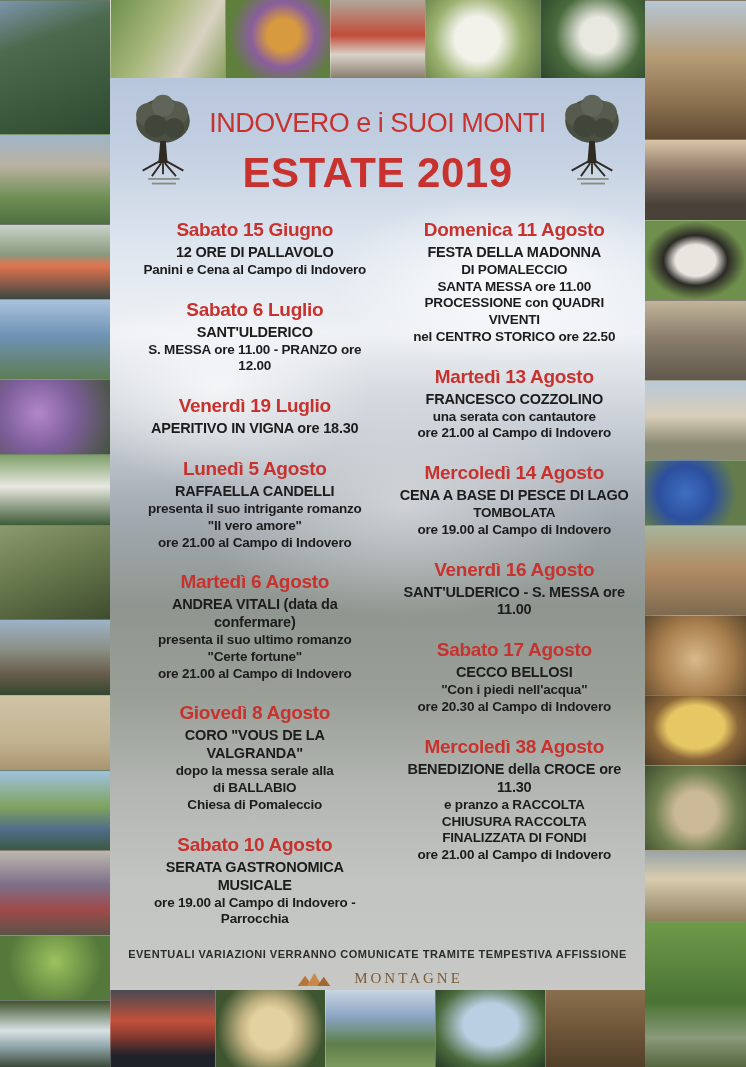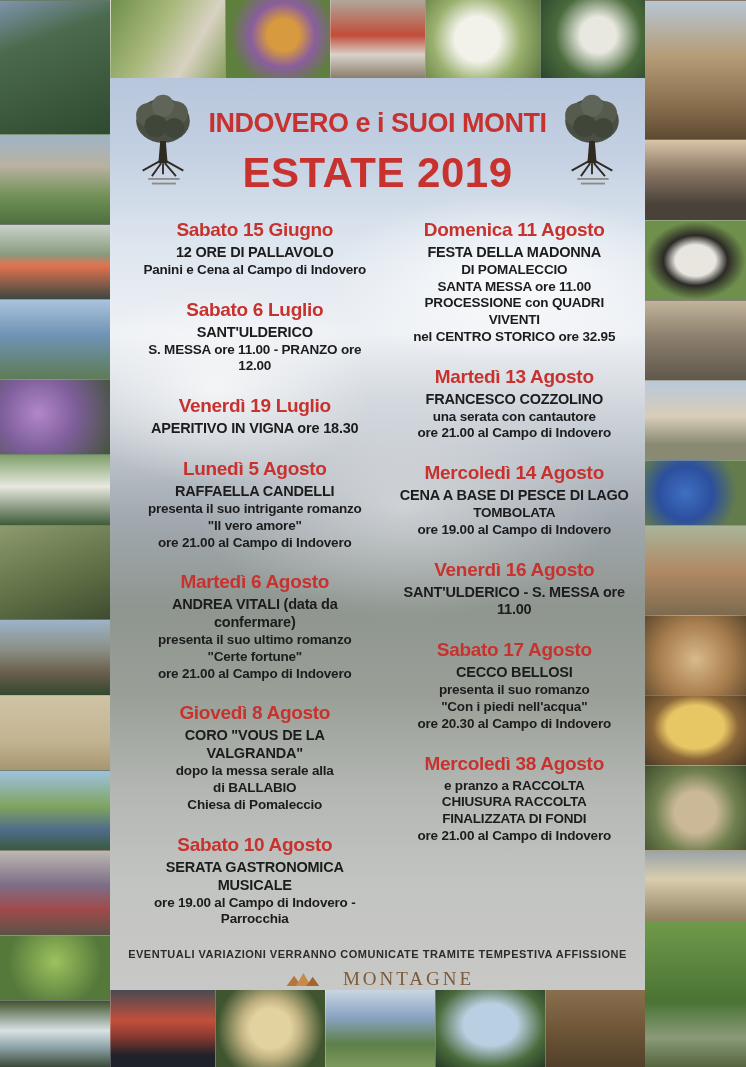--- a/index.html
+++ b/index.html
@@ -68,36 +68,36 @@
     background:
       radial-gradient(ellipse 260px 120px at 75% 22%,rgba(255,255,255,.85),rgba(255,255,255,0) 70%),
       radial-gradient(ellipse 220px 140px at 20% 34%,rgba(255,255,255,.7),rgba(255,255,255,0) 70%),
       radial-gradient(ellipse 300px 160px at 55% 47%,rgba(255,255,255,.45),rgba(255,255,255,0) 70%);
   }
   .panel-inner{position:relative;display:flex;flex-direction:column;height:100%;}
   
   .header{display:flex;align-items:flex-start;padding:14px 16px 0 16px;}
   .tree{width:74px;height:98px;flex:0 0 auto;}
   .titles{flex:1;text-align:center;}
-  .title1{margin-top:16px;font-size:27px;font-weight:bold;letter-spacing:-.5px;color:var(--accent-red,#c8322e);}
+  .title1{margin-top:16px;font-size:27px;font-weight:normal;letter-spacing:-.5px;color:var(--accent-red,#c8322e);}
   .title2{margin-top:10px;font-size:42px;font-weight:bold;letter-spacing:.5px;color:var(--accent-red,#c8322e);}
   
   .events{display:flex;flex-direction:row;margin-top:22px;padding:0 8px;}
   .event-col{width:50%;padding:0 6px;box-sizing:border-box;text-align:center;}
   .event{margin-bottom:20px;margin-left:14px;}
   .event-date{font-size:19px;font-weight:bold;letter-spacing:-.3px;color:var(--accent-red,#c8322e);margin-bottom:3px;}
   .event-line{font-size:13.5px;font-weight:bold;letter-spacing:-.2px;line-height:1.24;color:var(--text-dark,#1c1c1c);}
   .event-line.lead{font-size:14.5px;}
   
   .footer{margin-top:auto;text-align:center;padding-bottom:8px;}
   .disclaimer{font-size:11px;font-weight:bold;letter-spacing:.5px;color:#2c2c2c;}
   .logo{display:flex;align-items:center;justify-content:center;margin-top:8px;}
   .logo-icon{width:56px;height:38px;margin-right:6px;flex:0 0 auto;}
   .logo-text{text-align:left;font-family:"Liberation Serif",serif;}
-  .logo-line1{font-size:19px;letter-spacing:3px;color:var(--logo-brown,#7b5b39);}
+  .logo-line1{font-size:15px;letter-spacing:3px;color:var(--logo-brown,#7b5b39);}
   .logo-line2{font-size:13px;letter-spacing:1.5px;color:var(--logo-blue,#2e7fb2);margin-top:1px;}
 </style>
 </head>
 <body>
 
 <div class="poster">
 
   <div id="left-strip" class="col-strip">
       <div class="tile t-forest-dark" style="flex-grow: 135;"></div>
       <div class="tile t-hut-meadow" style="flex-grow: 90;"></div>
@@ -219,47 +219,47 @@
               <div class="event-line">ore 19.00 al Campo di Indovero - Parrocchia</div>
             </div>
           </div>
         <div class="event-col">
             <div class="event">
               <div class="event-date">Domenica 11 Agosto</div>
               <div class="event-line lead">FESTA DELLA MADONNA</div>
               <div class="event-line">DI POMALECCIO</div>
               <div class="event-line">SANTA MESSA ore 11.00</div>
               <div class="event-line">PROCESSIONE con QUADRI VIVENTI</div>
-              <div class="event-line">nel CENTRO STORICO ore 32.95</div>
+              <div class="event-line">nel CENTRO STORICO ore 22.50</div>
             </div>
             <div class="event">
               <div class="event-date">Martedì 13 Agosto</div>
               <div class="event-line lead">FRANCESCO COZZOLINO</div>
               <div class="event-line">una serata con cantautore</div>
               <div class="event-line">ore 21.00 al Campo di Indovero</div>
             </div>
             <div class="event">
               <div class="event-date">Mercoledì 14 Agosto</div>
               <div class="event-line lead">CENA A BASE DI PESCE DI LAGO</div>
               <div class="event-line">TOMBOLATA</div>
               <div class="event-line">ore 19.00 al Campo di Indovero</div>
             </div>
             <div class="event">
               <div class="event-date">Venerdì 16 Agosto</div>
               <div class="event-line lead">SANT'ULDERICO - S. MESSA ore 11.00</div>
             </div>
             <div class="event">
               <div class="event-date">Sabato 17 Agosto</div>
               <div class="event-line lead">CECCO BELLOSI</div>
-              <div class="event-line">presenta il suo romanzo</div>
               <div class="event-line">"Con i piedi nell'acqua"</div>
               <div class="event-line">ore 20.30 al Campo di Indovero</div>
             </div>
             <div class="event">
               <div class="event-date">Mercoledì 38 Agosto</div>
+              <div class="event-line lead">BENEDIZIONE della CROCE ore 11.30</div>
               <div class="event-line">e pranzo a RACCOLTA</div>
               <div class="event-line">CHIUSURA RACCOLTA</div>
               <div class="event-line">FINALIZZATA DI FONDI</div>
               <div class="event-line">ore 21.00 al Campo di Indovero</div>
             </div>
           </div>
       </div>
 
       <div class="footer">
         <div class="disclaimer">EVENTUALI VARIAZIONI VERRANNO COMUNICATE TRAMITE TEMPESTIVA AFFISSIONE</div>

